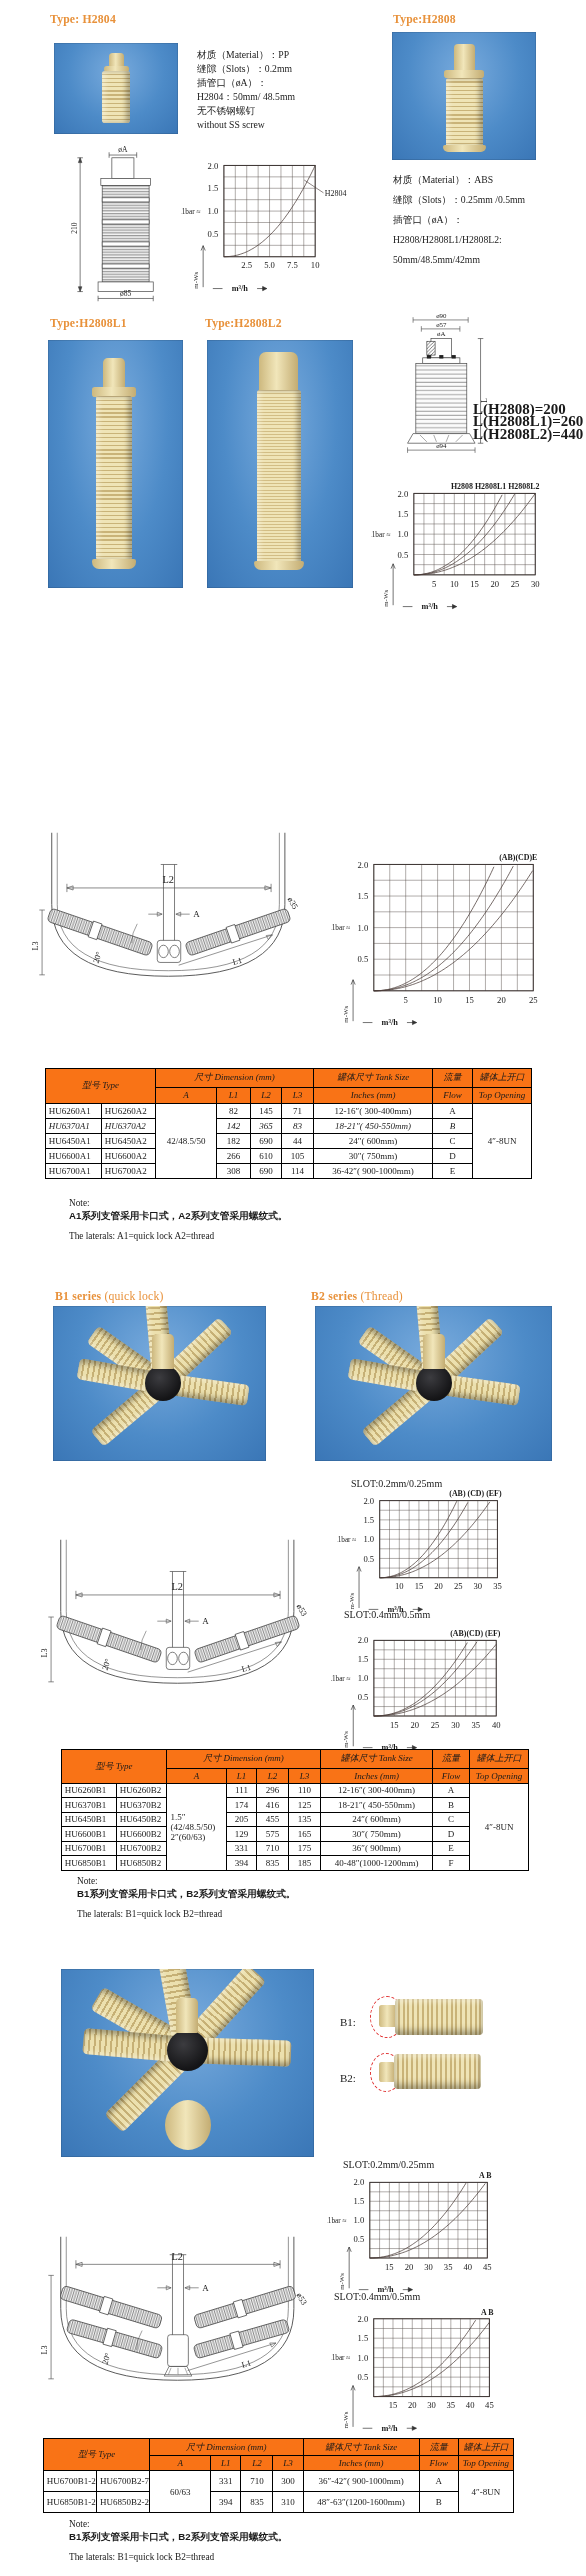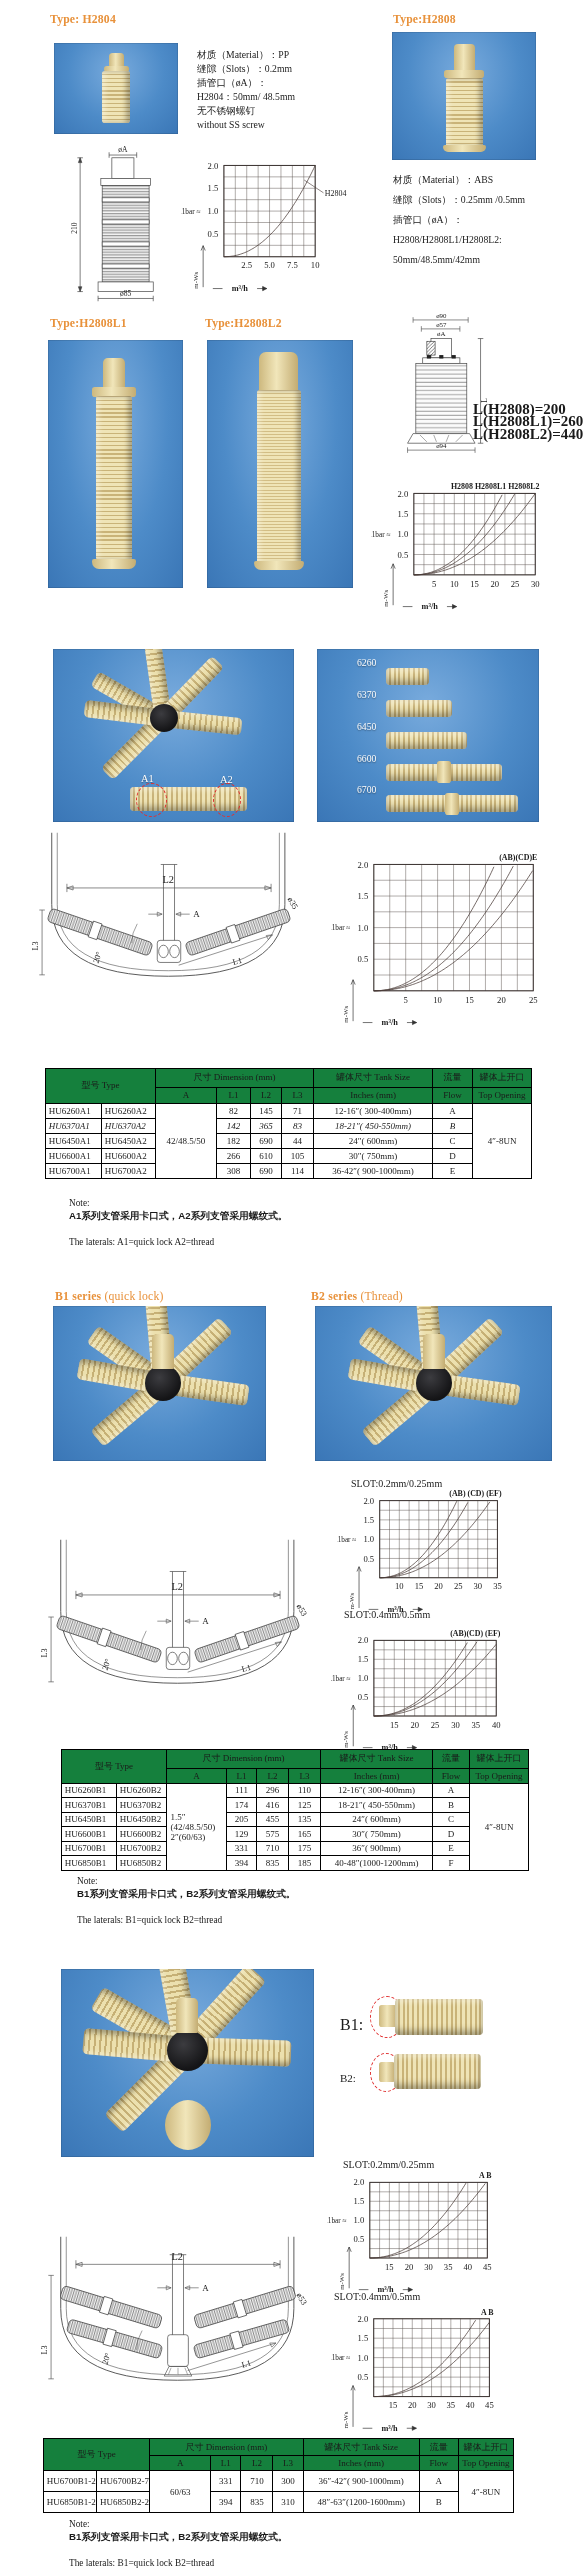--- a/index.html
+++ b/index.html
@@ -19,23 +19,23 @@
          border-radius:4.1px;box-shadow:inset 0 -4.8px 6.2px rgba(0,0,0,.3),inset 0 3.5px 4.8px rgba(255,255,255,.35);}
   .arm{position:absolute;border-radius:4.8px;background:repeating-linear-gradient(90deg,#ece0ae 0 3.5px,#c6b075 3.5px 5.5px);
        box-shadow:inset 0 -4.1px 5.5px rgba(0,0,0,.3),inset 0 2.8px 4.1px rgba(255,255,255,.3);transform-origin:0 50%;}
   .hub{position:absolute;background:radial-gradient(circle at 40% 35%,#3c3c40,#141416 70%);border-radius:50%;}
   .imglabel{position:absolute;color:#fff;font-size:9.7px;white-space:nowrap;text-shadow:0 0.7px 1.4px rgba(0,0,0,.4);}
   .reddash{position:absolute;border:1.4px dashed #e03030;border-radius:50%;}
   .slot-title{position:absolute;font-size:10px;white-space:nowrap;}
   .note{position:absolute;white-space:nowrap;}
   .note .n1{font-size:9.3px;}
   .note .n2{font-family:"Liberation Sans",sans-serif;font-weight:bold;font-size:9.7px;margin-top:2.1px;}
-  .note .n3{font-size:9.3px;margin-top:14px;}
+  .note .n3{font-size:9.3px;margin-top:8px;}
   .dt{border-collapse:collapse;border:1.4px solid #000;table-layout:fixed;font-size:9px;}
-  .dt th{background:#15803d;border:0.7px solid #000;font-weight:normal;padding:0 1.4px;}
+  .dt th{background:#f97316;border:0.7px solid #000;font-weight:normal;padding:0 1.4px;font-style:italic;}
   .dt td{border:0.7px solid #000;text-align:center;padding:0 0.7px;overflow:hidden;white-space:nowrap;}
   .dt td.lt{text-align:left;padding-left:2.8px;}
   .acell{display:flex;flex-direction:column;justify-content:space-around;height:100%;text-align:left;padding-left:2.8px;}
   .chart{position:absolute;}
   .llines{position:absolute;font-size:15px;font-weight:bold;line-height:12.4px;white-space:nowrap;}
   svg text{font-family:"Liberation Serif",serif;fill:#1a1a1a;}
 </style>
 </head>
 <body>
 
@@ -188,48 +188,20 @@
         <text x="244" y="12" text-anchor="end" font-size="11.5" font-weight="bold">H2808 H2808L1 H2808L2</text>
         <path d="M62 136L64.0 136.0L66.0 135.9L68.0 135.8L70.0 135.7L72.0 135.5L74.0 135.2L76.0 134.9L78.0 134.5L80.0 134.1L82.0 133.6L84.0 133.1L86.0 132.6L88.0 131.9L90.0 131.2L92.0 130.5L94.0 129.7L96.0 128.8L98.0 127.9L100.0 126.9L102.0 125.9L104.0 124.8L106.0 123.7L108.0 122.5L110.0 121.2L112.0 119.9L114.0 118.5L116.0 117.1L118.0 115.6L120.0 114.0L122.0 112.4L124.0 110.7L126.0 109.0L128.0 107.1L130.0 105.3L132.0 103.4L134.0 101.4L136.0 99.3L138.0 97.2L140.0 95.0L142.0 92.8L144.0 90.5L146.0 88.1L148.0 85.7L150.0 83.2L152.0 80.7L154.0 78.0L156.0 75.4L158.0 72.6L160.0 69.8L162.0 66.9L164.0 64.0L166.0 61.0L168.0 58.0L170.0 54.8L172.0 51.6L174.0 48.4L176.0 45.1L178.0 41.7L180.0 38.2L182.0 34.7L184.0 31.2L186.0 27.5L188.0 23.8L190.0 20.0" stroke="#4a3c38" stroke-width="1.1" fill="none"></path>
         <path d="M62 136L64.0 136.0L66.0 135.9L68.0 135.9L70.0 135.7L72.0 135.6L74.0 135.4L76.0 135.1L78.0 134.9L80.0 134.6L82.0 134.2L84.0 133.8L86.0 133.4L88.0 132.9L90.0 132.4L92.0 131.8L94.0 131.2L96.0 130.5L98.0 129.8L100.0 129.1L102.0 128.3L104.0 127.5L106.0 126.6L108.0 125.7L110.0 124.7L112.0 123.7L114.0 122.6L116.0 121.5L118.0 120.4L120.0 119.2L122.0 117.9L124.0 116.7L126.0 115.3L128.0 113.9L130.0 112.5L132.0 111.0L134.0 109.5L136.0 107.9L138.0 106.3L140.0 104.7L142.0 103.0L144.0 101.2L146.0 99.4L148.0 97.5L150.0 95.6L152.0 93.7L154.0 91.7L156.0 89.6L158.0 87.5L160.0 85.4L162.0 83.2L164.0 81.0L166.0 78.7L168.0 76.3L170.0 73.9L172.0 71.5L174.0 69.0L176.0 66.5L178.0 63.9L180.0 61.3L182.0 58.6L184.0 55.8L186.0 53.1L188.0 50.2L190.0 47.3L192.0 44.4L194.0 41.4L196.0 38.4L198.0 35.3L200.0 32.2L202.0 29.0L204.0 25.7L206.0 22.5L208.0 19.1" stroke="#4a3c38" stroke-width="1.1" fill="none"></path>
         <path d="M62 136L64.0 136.0L66.0 136.0L68.0 135.9L70.0 135.8L72.0 135.7L74.0 135.6L76.0 135.4L78.0 135.2L80.0 135.0L82.0 134.8L84.0 134.5L86.0 134.2L88.0 133.9L90.0 133.5L92.0 133.1L94.0 132.7L96.0 132.3L98.0 131.8L100.0 131.3L102.0 130.7L104.0 130.2L106.0 129.6L108.0 129.0L110.0 128.3L112.0 127.6L114.0 126.9L116.0 126.1L118.0 125.3L120.0 124.5L122.0 123.7L124.0 122.8L126.0 121.9L128.0 121.0L130.0 120.0L132.0 119.0L134.0 117.9L136.0 116.9L138.0 115.8L140.0 114.6L142.0 113.5L144.0 112.3L146.0 111.0L148.0 109.8L150.0 108.5L152.0 107.1L154.0 105.8L156.0 104.4L158.0 103.0L160.0 101.5L162.0 100.0L164.0 98.5L166.0 96.9L168.0 95.3L170.0 93.7L172.0 92.0L174.0 90.3L176.0 88.6L178.0 86.8L180.0 85.0L182.0 83.2L184.0 81.3L186.0 79.4L188.0 77.5L190.0 75.5L192.0 73.5L194.0 71.5L196.0 69.4L198.0 67.3L200.0 65.2L202.0 63.0L204.0 60.8L206.0 58.6L208.0 56.3L210.0 54.0L212.0 51.6L214.0 49.3L216.0 46.9L218.0 44.4L220.0 41.9L222.0 39.4L224.0 36.9L226.0 34.3L228.0 31.6L230.0 29.0L232.0 26.3L234.0 23.6L236.0 20.8L238.0 18.0" stroke="#4a3c38" stroke-width="1.1" fill="none"></path>
         <path d="M32 180L32 120M29 127L32 120L35 127" stroke="#333" stroke-width="1" fill="none"></path>
         <text x="24" y="170" font-size="10" transform="rotate(-90 24 170)" text-anchor="middle">m-Ws</text>
         <path d="M46 182L60 182M110 182L124 182M124 182l-6 -3v6z" stroke="#333" stroke-width="1" fill="#333"></path>
         <text x="85" y="186" text-anchor="middle" font-size="12" font-weight="bold">m³/h</text>
       </svg></div>
 
-  <div class="blueimg" style="left:53px;top:649px;width:241px;height:173px;" id="img5">
-    <div class="imglabel" style="left:88px;top:124px;font-size:10.4px;">A1</div>
-    <div class="imglabel" style="left:167px;top:125px;font-size:10.4px;">A2</div>
-    <div class="noz-h" style="left:77px;top:138px;width:117px;height:23.5px;"></div>
-    <div class="reddash" style="left:83px;top:134px;width:29px;height:32px;"></div>
-    <div class="reddash" style="left:160px;top:134px;width:26px;height:32px;"></div>
-  <div class="arm" style="left: 110px; top: 61px; width: 79px; height: 16.6px; transform: rotate(-150deg);"></div>
-      <div class="arm" style="left: 110px; top: 61px; width: 79px; height: 16.6px; transform: rotate(-98deg);"></div>
-      <div class="arm" style="left: 110px; top: 61px; width: 79px; height: 16.6px; transform: rotate(-46deg);"></div>
-      <div class="arm" style="left: 110px; top: 61px; width: 79px; height: 16.6px; transform: rotate(6deg);"></div>
-      <div class="arm" style="left: 110px; top: 61px; width: 79px; height: 16.6px; transform: rotate(135deg);"></div>
-      <div class="arm" style="left: 110px; top: 61px; width: 79px; height: 16.6px; transform: rotate(187deg);"></div>
-      <div class="hub" style="left: 97px; top: 55px; width: 28px; height: 28px;"></div>
-    </div>
-  <div class="blueimg" style="left:317px;top:649px;width:222px;height:173px;" id="img6">
-      <div class="imglabel" style="left: 40px; top: 8.3px; font-size: 9.7px;">6260</div>
-      <div class="noz-h" style="left: 69px; top: 19.3px; width: 43px; height: 16.6px;"></div>
-      <div class="imglabel" style="left: 40px; top: 40px; font-size: 9.7px;">6370</div>
-      <div class="noz-h" style="left: 69px; top: 51px; width: 66px; height: 16.6px;"></div>
-      <div class="imglabel" style="left: 40px; top: 72px; font-size: 9.7px;">6450</div>
-      <div class="noz-h" style="left: 69px; top: 83px; width: 81px; height: 16.6px;"></div>
-      <div class="imglabel" style="left: 40px; top: 104px; font-size: 9.7px;">6600</div>
-      <div class="noz-h" style="left: 69px; top: 115px; width: 116px; height: 16.6px;"></div>
-      <div class="noz-smooth" style="left: 120px; top: 112px; width: 14px; height: 22px; border-radius: 2.8px;"></div>
-      <div class="imglabel" style="left: 40px; top: 135px; font-size: 9.7px;">6700</div>
-      <div class="noz-h" style="left: 69px; top: 146px; width: 132px; height: 16.6px;"></div>
-      <div class="noz-smooth" style="left: 128px; top: 144px; width: 14px; height: 22px; border-radius: 2.8px;"></div>
-    </div>
 
   <div class="abs" id="d3" style="left:31px;top:830px;"><svg width="276" height="169" viewBox="0 0 400 245">
         <path d="M30 4V108Q30 212 199 212Q368 212 368 108V4" stroke="#555" stroke-width="1.4" fill="none"></path>
         <path d="M38 4V108Q38 204 199 204Q360 204 360 108V4" stroke="#555" stroke-width="0.9" fill="none"></path>
         <path d="M192 50V162M208 50V162M188 50H212" stroke="#555" stroke-width="1.1" fill="none"></path>
         <g transform="translate(300 148) rotate(-19)">
           <rect x="-78" y="-10" width="156" height="20" rx="6" fill="url(#ribV)" stroke="#3a3a3a" stroke-width="1"></rect>
           <rect x="-14" y="-12" width="13" height="24" fill="#fff" stroke="#3a3a3a" stroke-width="1"></rect>
         </g>
         <g transform="translate(100 148) rotate(19)">
@@ -568,21 +540,21 @@
       <div class="arm" style="left: 126px; top: 68px; width: 104px; height: 26px; transform: rotate(-150deg);"></div>
       <div class="arm" style="left: 126px; top: 68px; width: 104px; height: 26px; transform: rotate(-100deg);"></div>
       <div class="arm" style="left: 126px; top: 68px; width: 104px; height: 26px; transform: rotate(-48deg);"></div>
       <div class="arm" style="left: 126px; top: 68px; width: 104px; height: 26px; transform: rotate(2deg);"></div>
       <div class="arm" style="left: 126px; top: 68px; width: 104px; height: 26px; transform: rotate(135deg);"></div>
       <div class="arm" style="left: 126px; top: 68px; width: 104px; height: 26px; transform: rotate(185deg);"></div>
       <div class="hub" style="left: 106px; top: 61px; width: 41px; height: 41px;"></div>
       <div class="noz-smooth" style="left: 115px; top: 29px; width: 22px; height: 35px; border-radius: 4.8px 4.8px 1.4px 1.4px;"></div>
       <div class="noz-smooth" style="left: 104px; top: 131px; width: 46px; height: 50px; border-radius: 50%;"></div>
     </div>
-  <div class="abs" style="left:340px;top:2016px;font-size:16px;">B1:</div>
+  <div class="abs" style="left:340px;top:2016px;font-size:11px;">B1:</div>
   <div class="abs" id="b1thumb" style="left:369px;top:1993px;width:124px;height:50px;">
     <div class="reddash" style="left:1.4px;top:2.8px;width:32px;height:40px;"></div>
     <div class="noz-smooth" style="left:9.7px;top:12.4px;width:18px;height:22px;"></div>
     <div class="noz-h" style="left:26px;top:5.5px;width:88px;height:36px;"></div>
   </div>
   <div class="abs" style="left:340px;top:2072px;font-size:11px;">B2:</div>
   <div class="abs" id="b2thumb" style="left:369px;top:2050px;width:124px;height:46px;">
     <div class="reddash" style="left:1.4px;top:2.8px;width:30px;height:37px;"></div>
     <div class="noz-smooth" style="left:9.7px;top:12.4px;width:16.6px;height:19.3px;"></div>
     <div class="noz-h" style="left:25px;top:4.1px;width:87px;height:35px;"></div>

